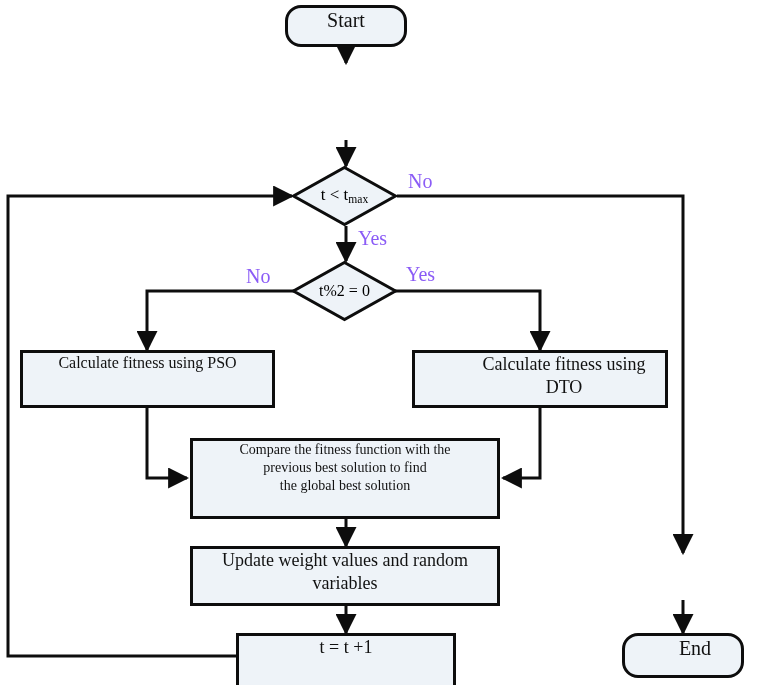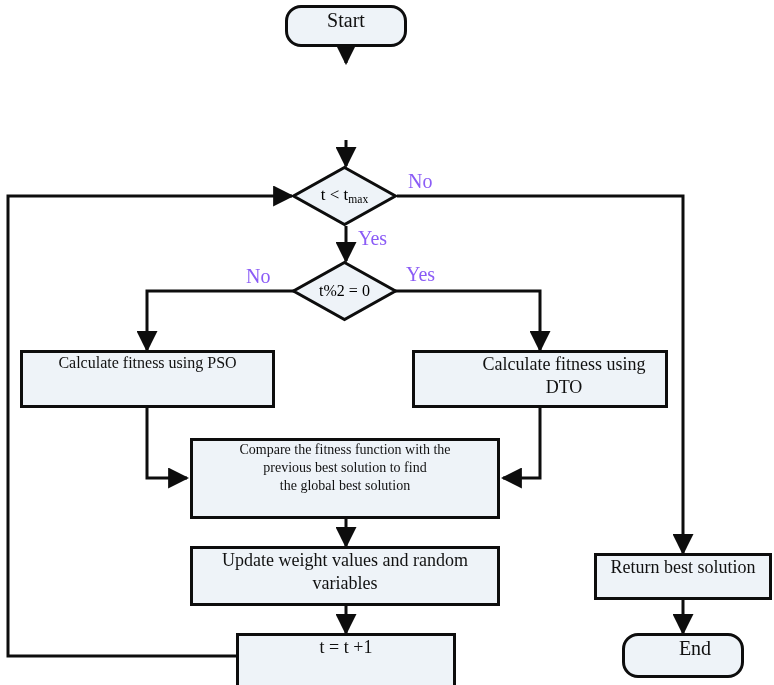--- a/index.html
+++ b/index.html
@@ -163,23 +163,20 @@
 
   <div class="node" style="left:190px; top:546px; width:310px; height:60px; font-size:18px;">
     <span class="node-label">Update weight values and random
 variables</span>
   </div>
 
   <div class="node" style="left:236px; top:633px; width:220px; height:61px; font-size:18px;">
     <span class="node-label">t = t +1</span>
   </div>
 
-  <div class="node" style="left:594px; top:553px; width:178px; height:47px; font-size:18px;">
-    <span class="node-label">Return best solution</span>
-  </div>
 
   <div class="node terminal" style="left:622px; top:633px; width:122px; height:45px; font-size:20px;padding-left:24px;">
     <span class="node-label">End</span>
   </div>
 
   <div class="edge-label" style="left:408px; top:170px; font-size:20px;">
     <span>No</span>
   </div>
   <div class="edge-label" style="left:358px; top:227px; font-size:20px;">
     <span>Yes</span>

